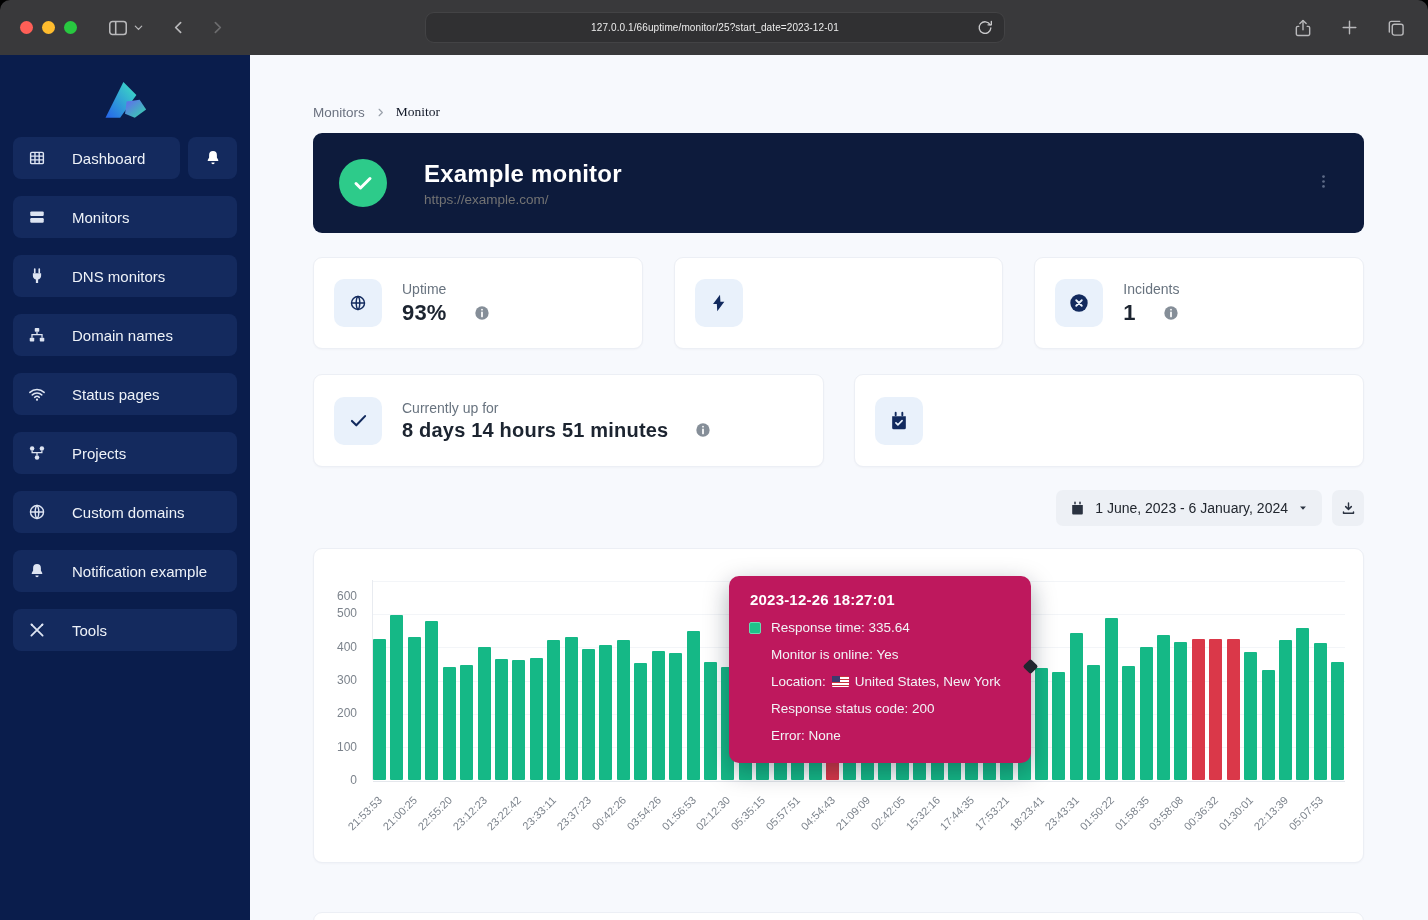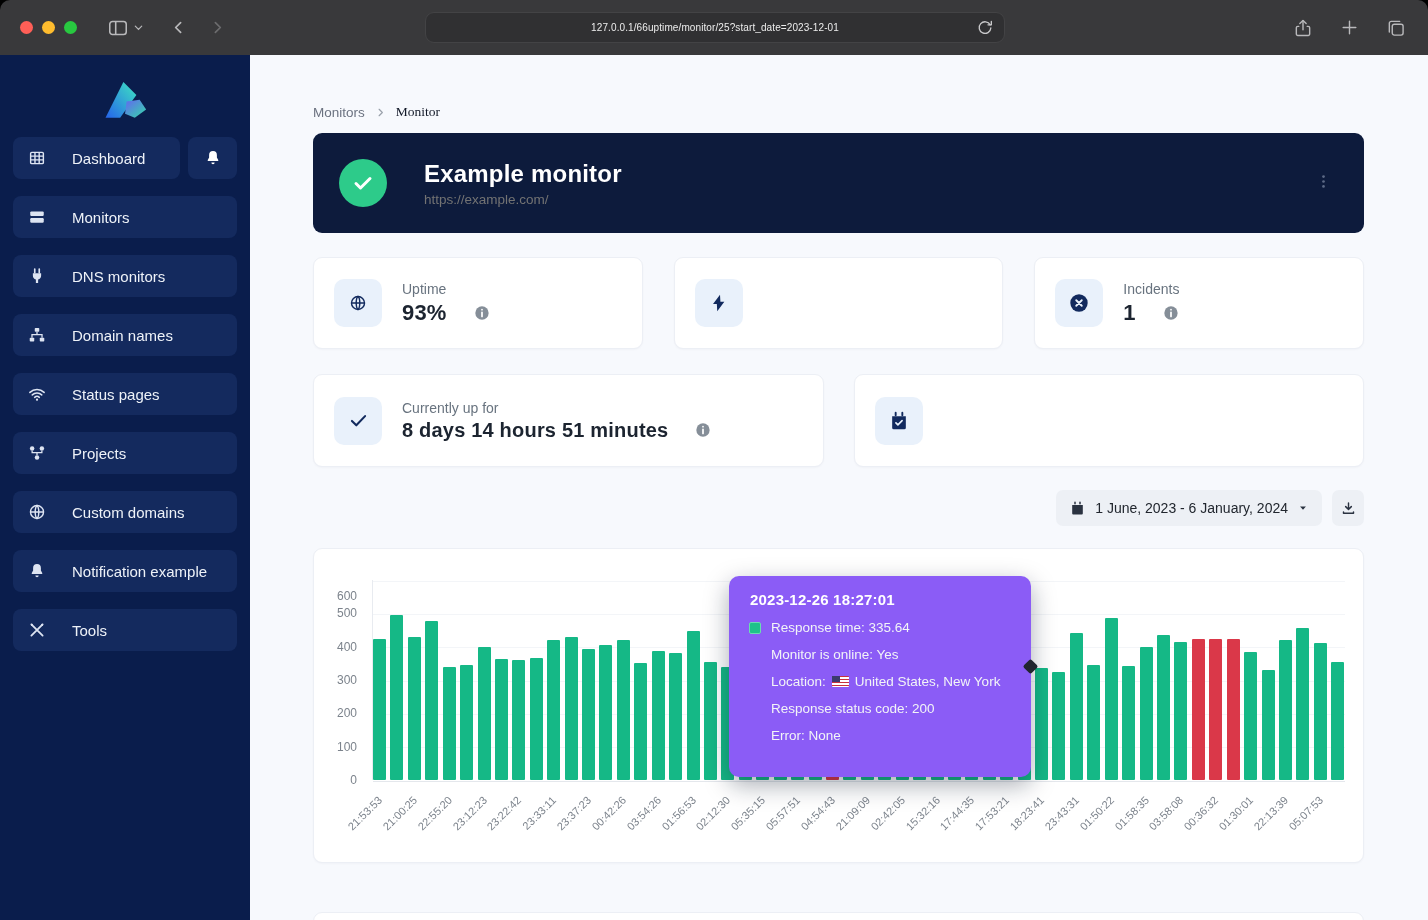--- a/index.html
+++ b/index.html
@@ -95,22 +95,22 @@
   .gridline.base { background:#e4e7ec; }
   .axis-v { position:absolute; left:58px; top:31px; width:1px; height:200px; background:#e8ebf0; }
   .plot { position:absolute; left:59px; top:31px; width:972px; height:200px;
           display:flex; align-items:flex-end; justify-content:space-between; }
   .bar { width:13px; border-radius:1px; cursor:pointer; }
   .xlabels { position:absolute; left:59px; top:231px; width:972px; height:80px; }
   .xlab { position:absolute; top:12px; width:90px; text-align:right;
           transform:rotate(-45deg); transform-origin:100% 50%;
           font-size:11px; color:#7c838c; white-space:nowrap; }
 
-  .tooltip { position:absolute; left:415px; top:27px; width:302px; background:#8b5cf6;
-             border-radius:10px; padding:15px 20px 28px 15px; color:#fff; z-index:5;
+  .tooltip { position:absolute; left:415px; top:27px; width:302px; background:#be185d;
+             border-radius:10px; padding:15px 20px 14px 15px; color:#fff; z-index:5;
              box-shadow:0 8px 24px rgba(10,20,40,.35); }
   .tooltip::after { content:""; position:absolute; right:-5px; top:85px; width:11px;
                     height:11px; background:#21262f; transform:rotate(45deg);
                     border-radius:2px; }
   .tt-title { font-size:15px; font-weight:700; margin:0 0 6px 6px; letter-spacing:.2px; }
   .tt-row { display:flex; align-items:center; font-size:13.5px; height:27px;
             padding-left:27px; position:relative; color:#f2f4f7; }
   .tt-swatch { position:absolute; left:5px; top:8px; width:12px; height:12px;
                background:#1fc28a; border:1.5px solid #6adcb2; border-radius:2px; }
   .flag { display:inline-block; width:17px; height:11px; margin:0 6px; position:relative;

